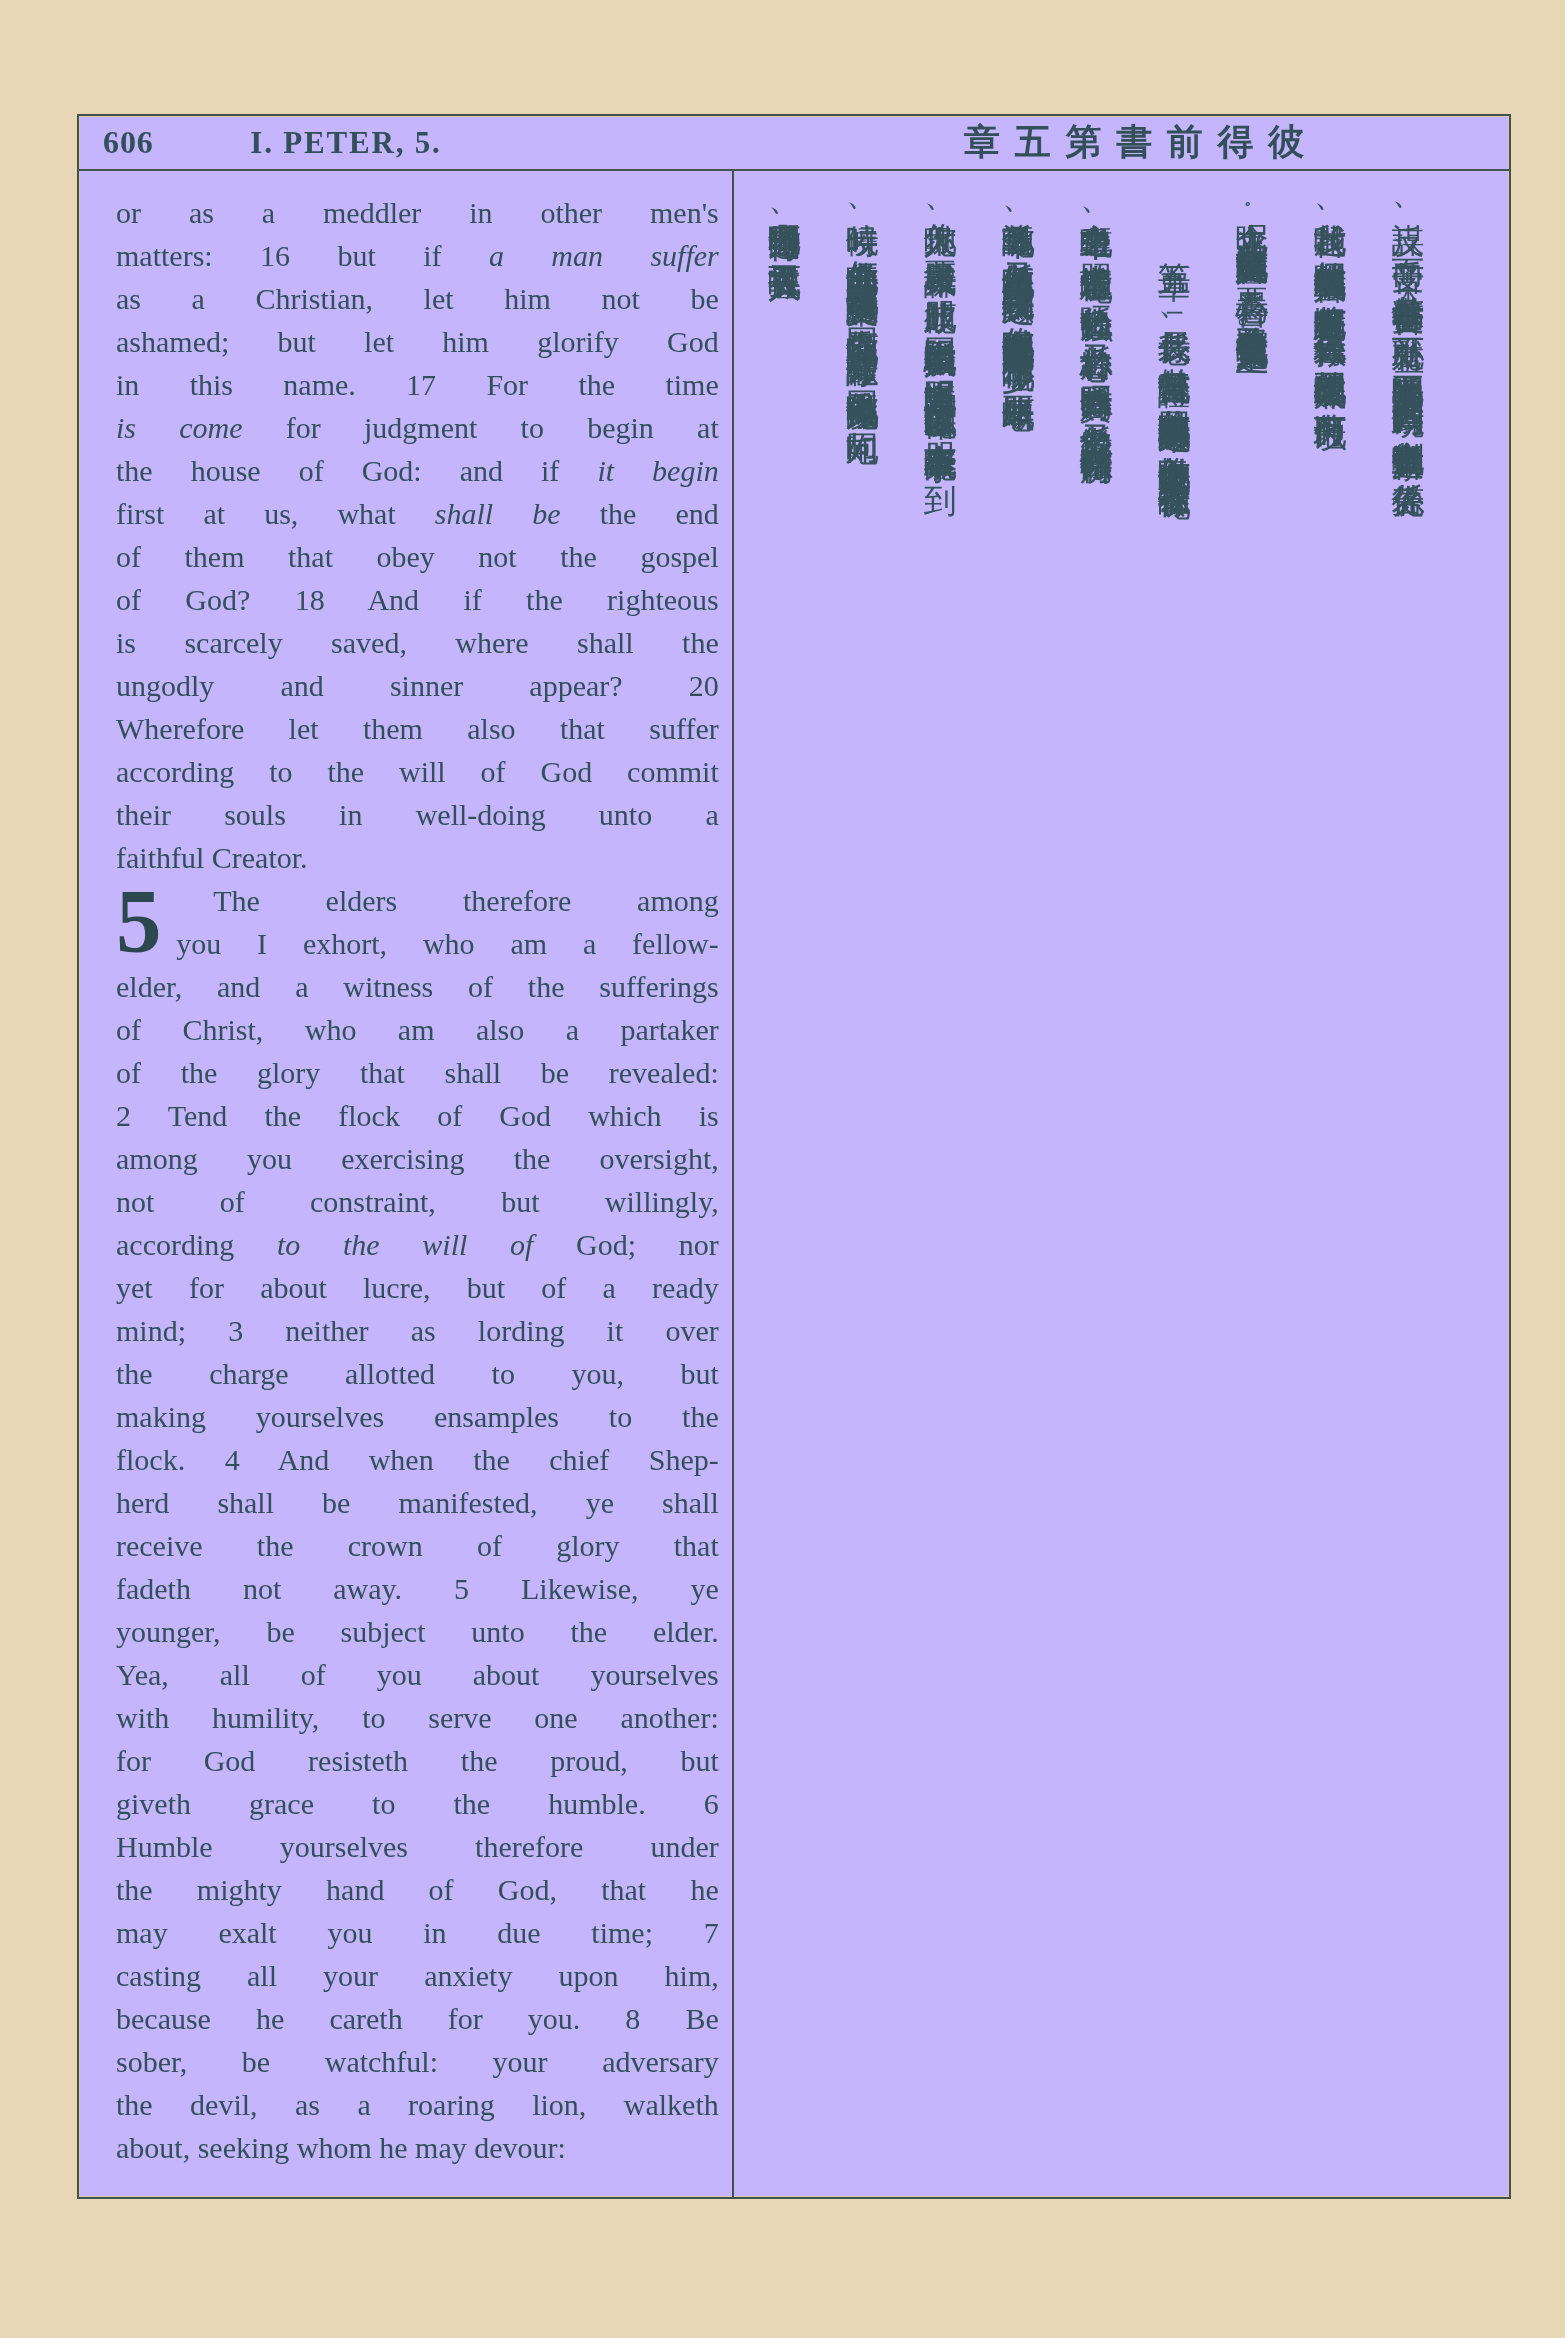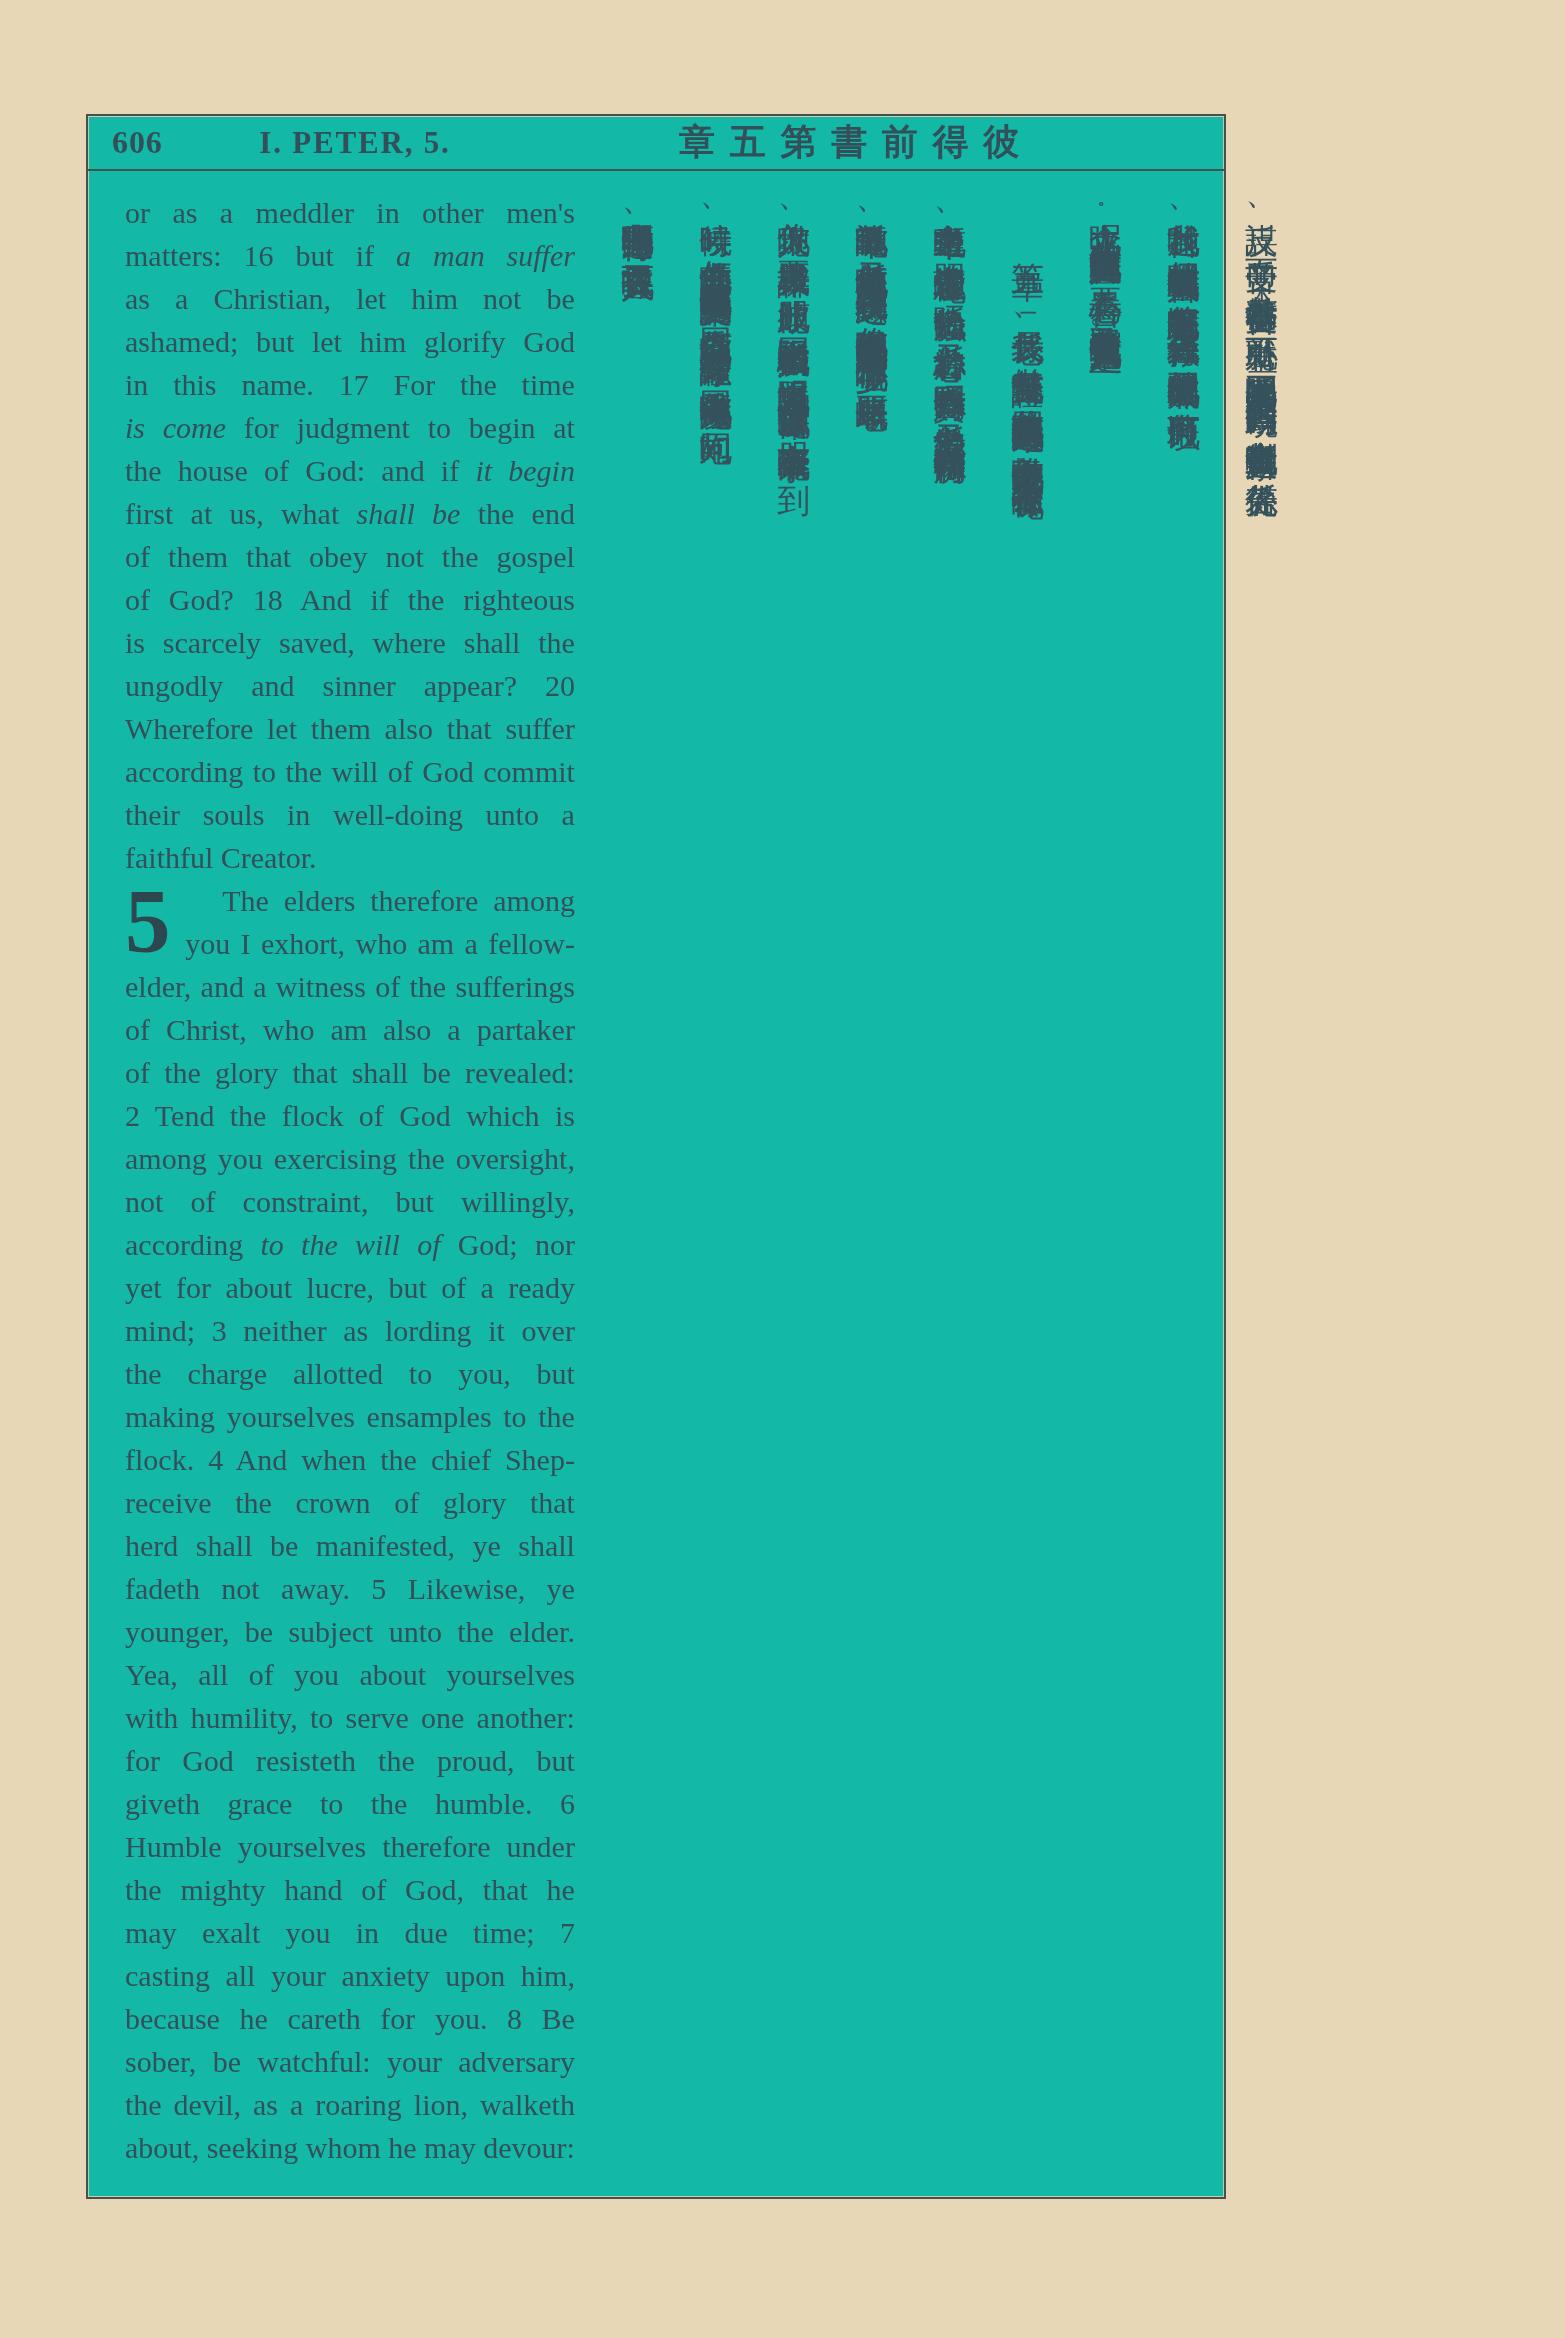--- a/index.html
+++ b/index.html
@@ -3,23 +3,23 @@
 <meta charset="utf-8">
 <style>
   html,body{margin:0;padding:0;}
   body{
     width:1566px;height:2338px;position:relative;
     background:#e8d7b6;
     font-family:"Liberation Serif","DejaVu Serif",serif;
     color:#33505a;
   }
   .sheet{
-    position:absolute;left:86px;top:114px;width:1140px;height:2085px;
+    position:absolute;left:77px;top:114px;width:1434px;height:2085px;
     box-sizing:border-box;border:2.8px solid #41524f;
-    background:#14b8a6;
+    background:#c4b5fd;
     box-shadow:0 0 0 0.9px #d9c9a6 inset;
   }
   
   .hdr{height:55px;box-sizing:border-box;border-bottom:2.8px solid #41524f;
        display:flex;align-items:center;}
   .pageno{width:119px;padding-left:24px;font-weight:700;font-size:32px;letter-spacing:0.9px;}
   .hdr-en{width:248px;text-align:center;font-weight:700;font-size:31px;letter-spacing:1.8px;white-space:nowrap;font-family:Liberation Serif, serif;}
   .hdr-cn{width:395px;margin-left:auto;margin-right:170px;text-align:center;
           font-weight:700;font-size:36px;letter-spacing:14.7px;white-space:nowrap;
           font-family:"Liberation Serif","DejaVu Serif",serif;}
@@ -94,22 +94,22 @@
           <div class="line"><span class="n">of the glory that shall be revealed:</span></div>
           <div class="line"><span class="b">2</span><span class="n"> Tend the flock of God which is</span></div>
           <div class="line"><span class="n">among you exercising the oversight,</span></div>
           <div class="line"><span class="n">not of constraint, but willingly,</span></div>
           <div class="line"><span class="n">according </span><span class="i">to the will of</span><span class="n"> God; nor</span></div>
           <div class="line"><span class="n">yet for about lucre, but of a ready</span></div>
           <div class="line"><span class="n">mind; </span><span class="b">3</span><span class="n"> neither as lording it over</span></div>
           <div class="line"><span class="n">the charge allotted to you, but</span></div>
           <div class="line"><span class="n">making yourselves ensamples to the</span></div>
           <div class="line"><span class="n">flock. </span><span class="b">4</span><span class="n"> And when the chief Shep-</span></div>
+          <div class="line"><span class="n">herd shall be manifested, ye shall</span></div>
           <div class="line"><span class="n">receive the crown of glory that</span></div>
-          <div class="line"><span class="n">herd shall be manifested, ye shall</span></div>
           <div class="line"><span class="n">fadeth not away. </span><span class="b">5</span><span class="n"> Likewise, ye</span></div>
           <div class="line"><span class="n">younger, be subject unto the elder.</span></div>
           <div class="line"><span class="n">Yea, all of you about yourselves</span></div>
           <div class="line"><span class="n">with humility, to serve one another:</span></div>
           <div class="line"><span class="n">for God resisteth the proud, but</span></div>
           <div class="line"><span class="n">giveth grace to the humble. </span><span class="b">6</span></div>
           <div class="line"><span class="n">Humble yourselves therefore under</span></div>
           <div class="line"><span class="n">the mighty hand of God, that he</span></div>
           <div class="line"><span class="n">may exalt you in due time; </span><span class="b">7</span></div>
           <div class="line"><span class="n">casting all your anxiety upon him,</span></div>

